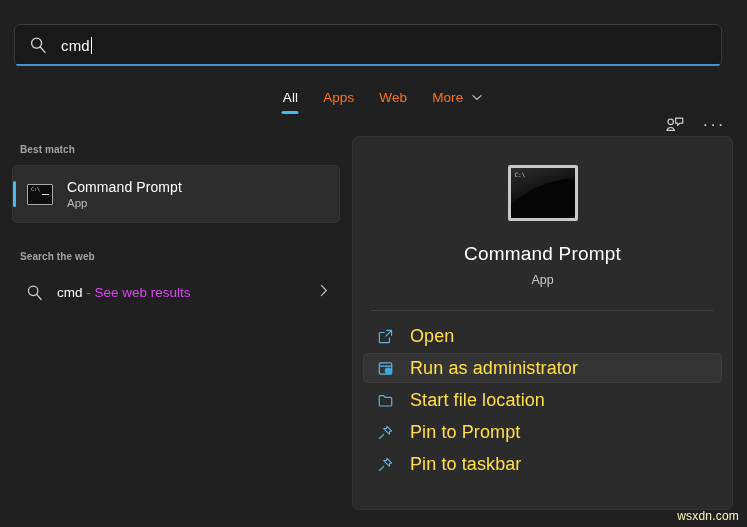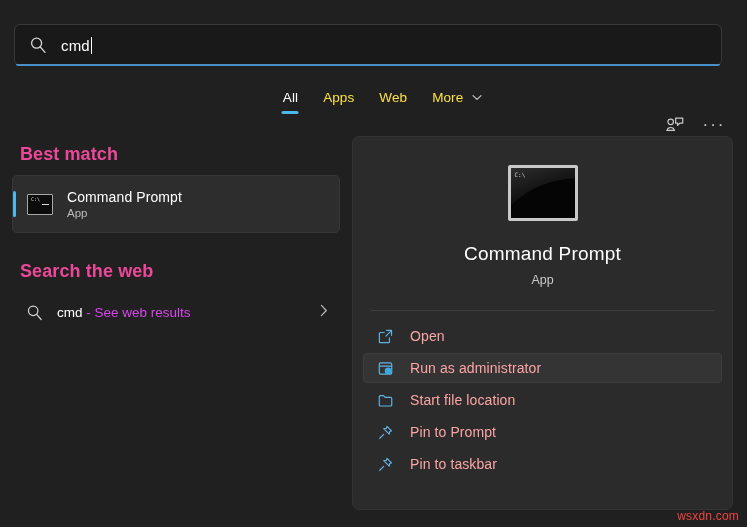--- a/index.html
+++ b/index.html
@@ -79,21 +79,21 @@
   }
   .tabs {
     display: flex;
     align-items: center;
     padding-left: 18px;
     gap: 3px;
   }
   .tab {
     position: relative;
     font-size: 13.5px;
-    color: #fde047;
+    color: #f97316;
     padding: 5px 11px 9px 11px;
     cursor: default;
     white-space: nowrap;
     letter-spacing: .1px;
   }
   .tab.active { color: #ffffff; }
   .tab.active::after {
     content: "";
     position: absolute;
     left: 50%;
@@ -128,23 +128,23 @@
 
   
   .left-col {
     position: absolute;
     left: 0;
     top: 128px;
     width: 352px;
     bottom: 0;
   }
   .section-label {
-    font-size: 18px;
+    font-size: 10px;
     font-weight: bold;
-    color: #ec4899;
+    color: #a3a3a3;
     padding: 16px 0 6px 20px;
     letter-spacing: .1px;
   }
   .section-label.web { padding-top: 28px; }
 
   .result-card {
     position: relative;
     margin: 4px 12px 0 12px;
     height: 58px;
     border-radius: 5px;
@@ -291,29 +291,29 @@
     border-color: #3d3d3d;
   }
   .action-icon {
     width: 18px; height: 18px;
     flex: 0 0 18px;
     margin-right: 16px;
     display: flex;
     align-items: center;
     justify-content: center;
   }
-  .action-label { font-size: 14px; color: #fca5a5; letter-spacing: .1px; }
+  .action-label { font-size: 18px; color: #fde047; letter-spacing: .1px; }
 
   
   .watermark {
     position: absolute;
     right: 8px;
     bottom: 4px;
     font-size: 12px;
-    color: #ef4444;
+    color: #fef9c3;
     letter-spacing: .2px;
   }
 </style>
 </head>
 <body>
 
 <div class="searchbar-wrap">
   <div class="searchbar">
     <span class="search-icon">
       <svg viewBox="0 0 18 18" width="18" height="18" fill="none" stroke="#e8e8e8" stroke-width="1.3">

